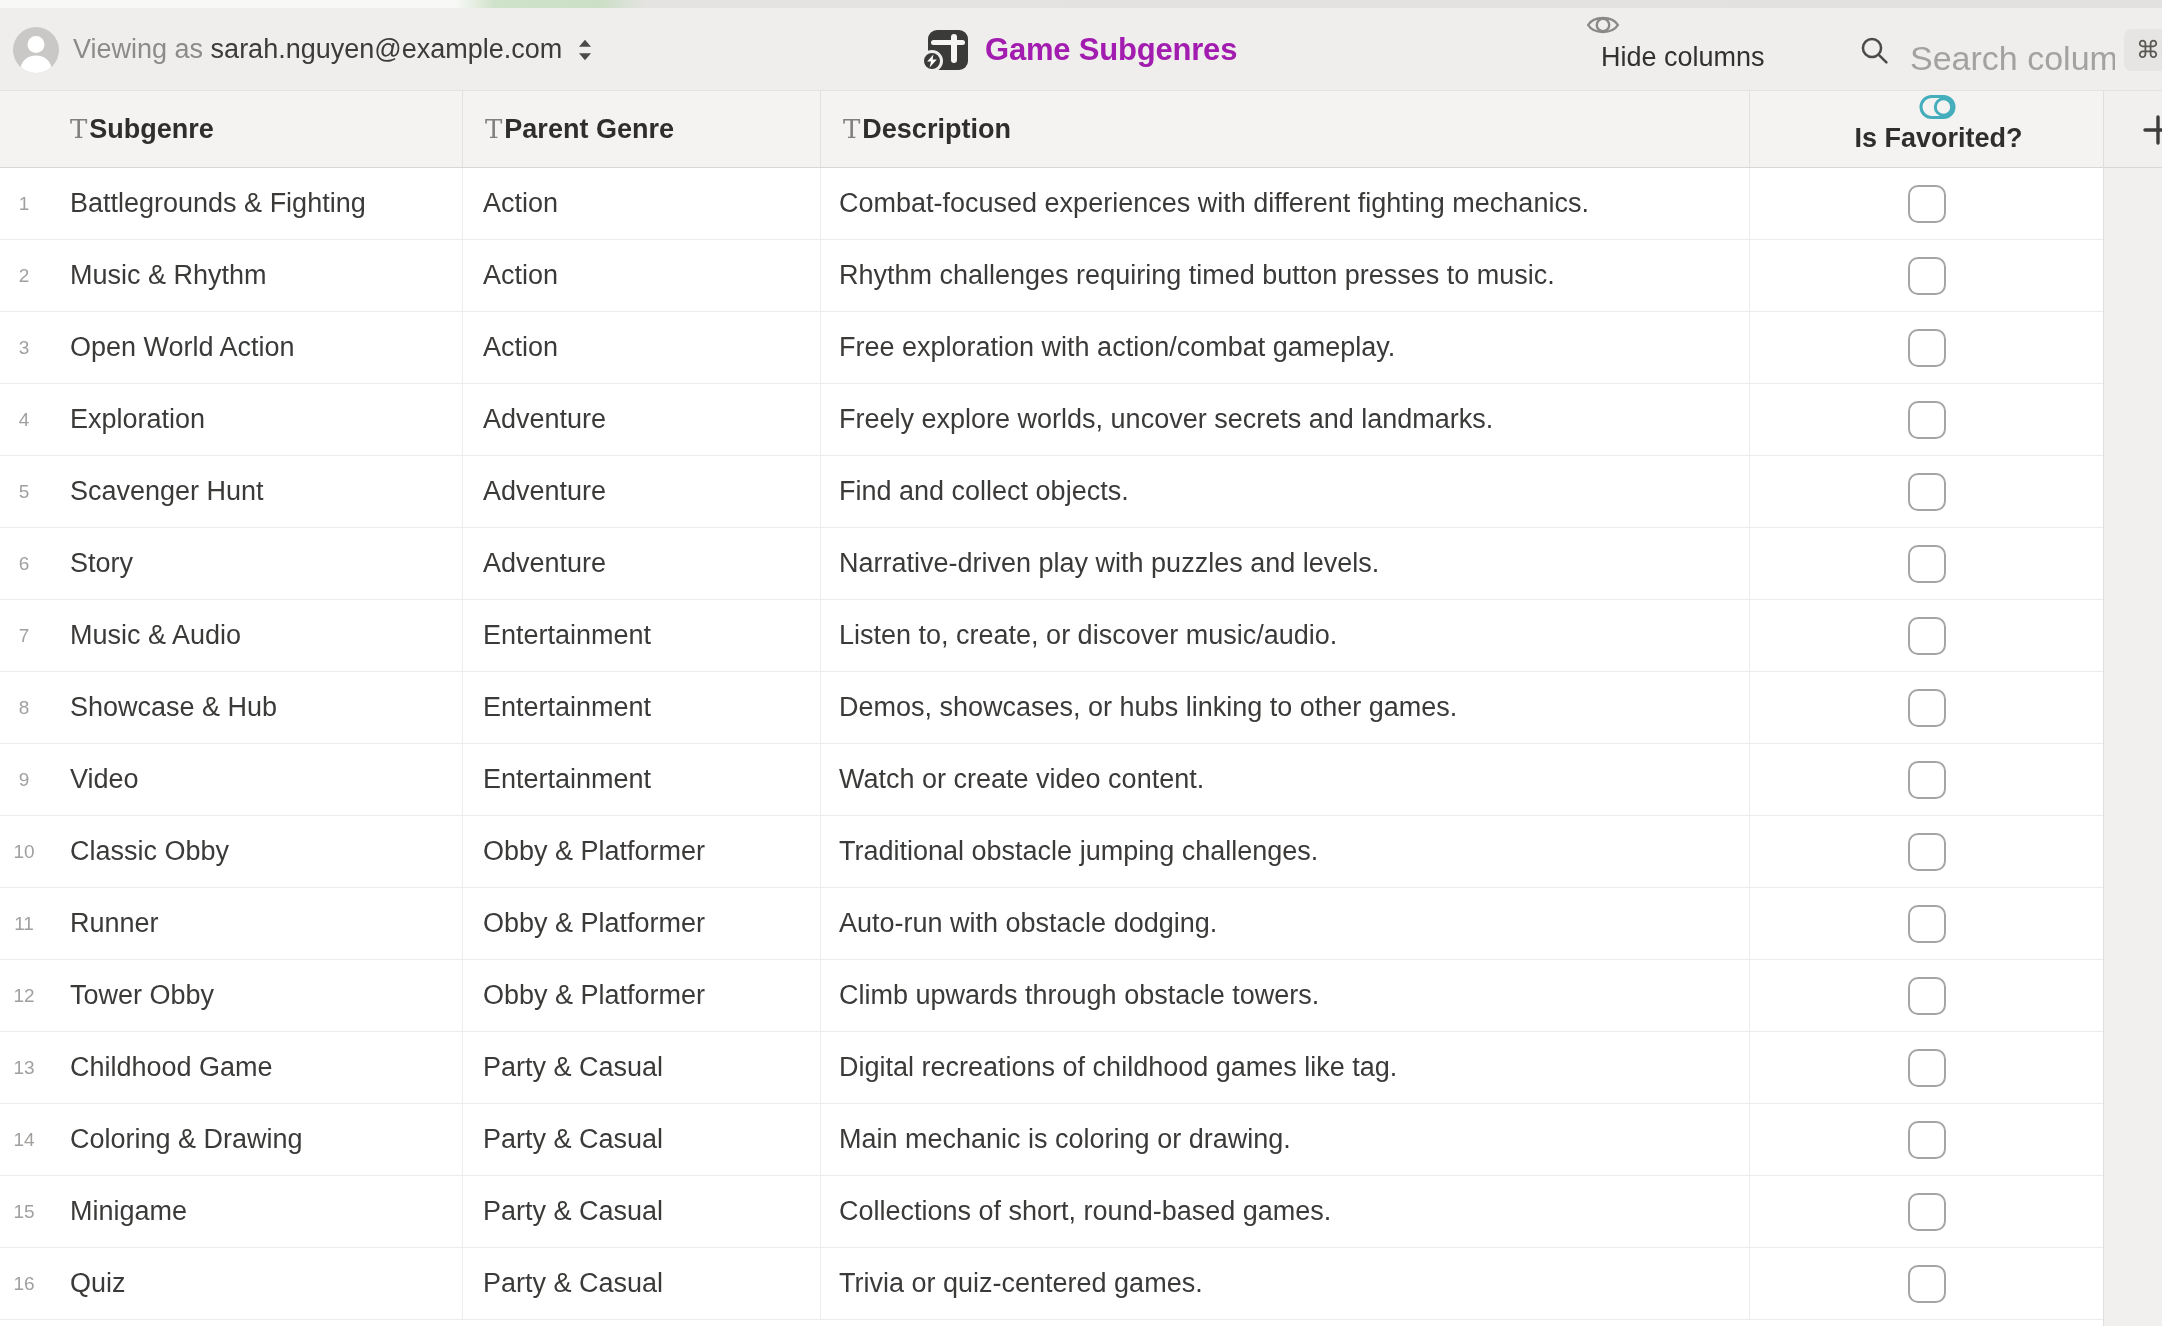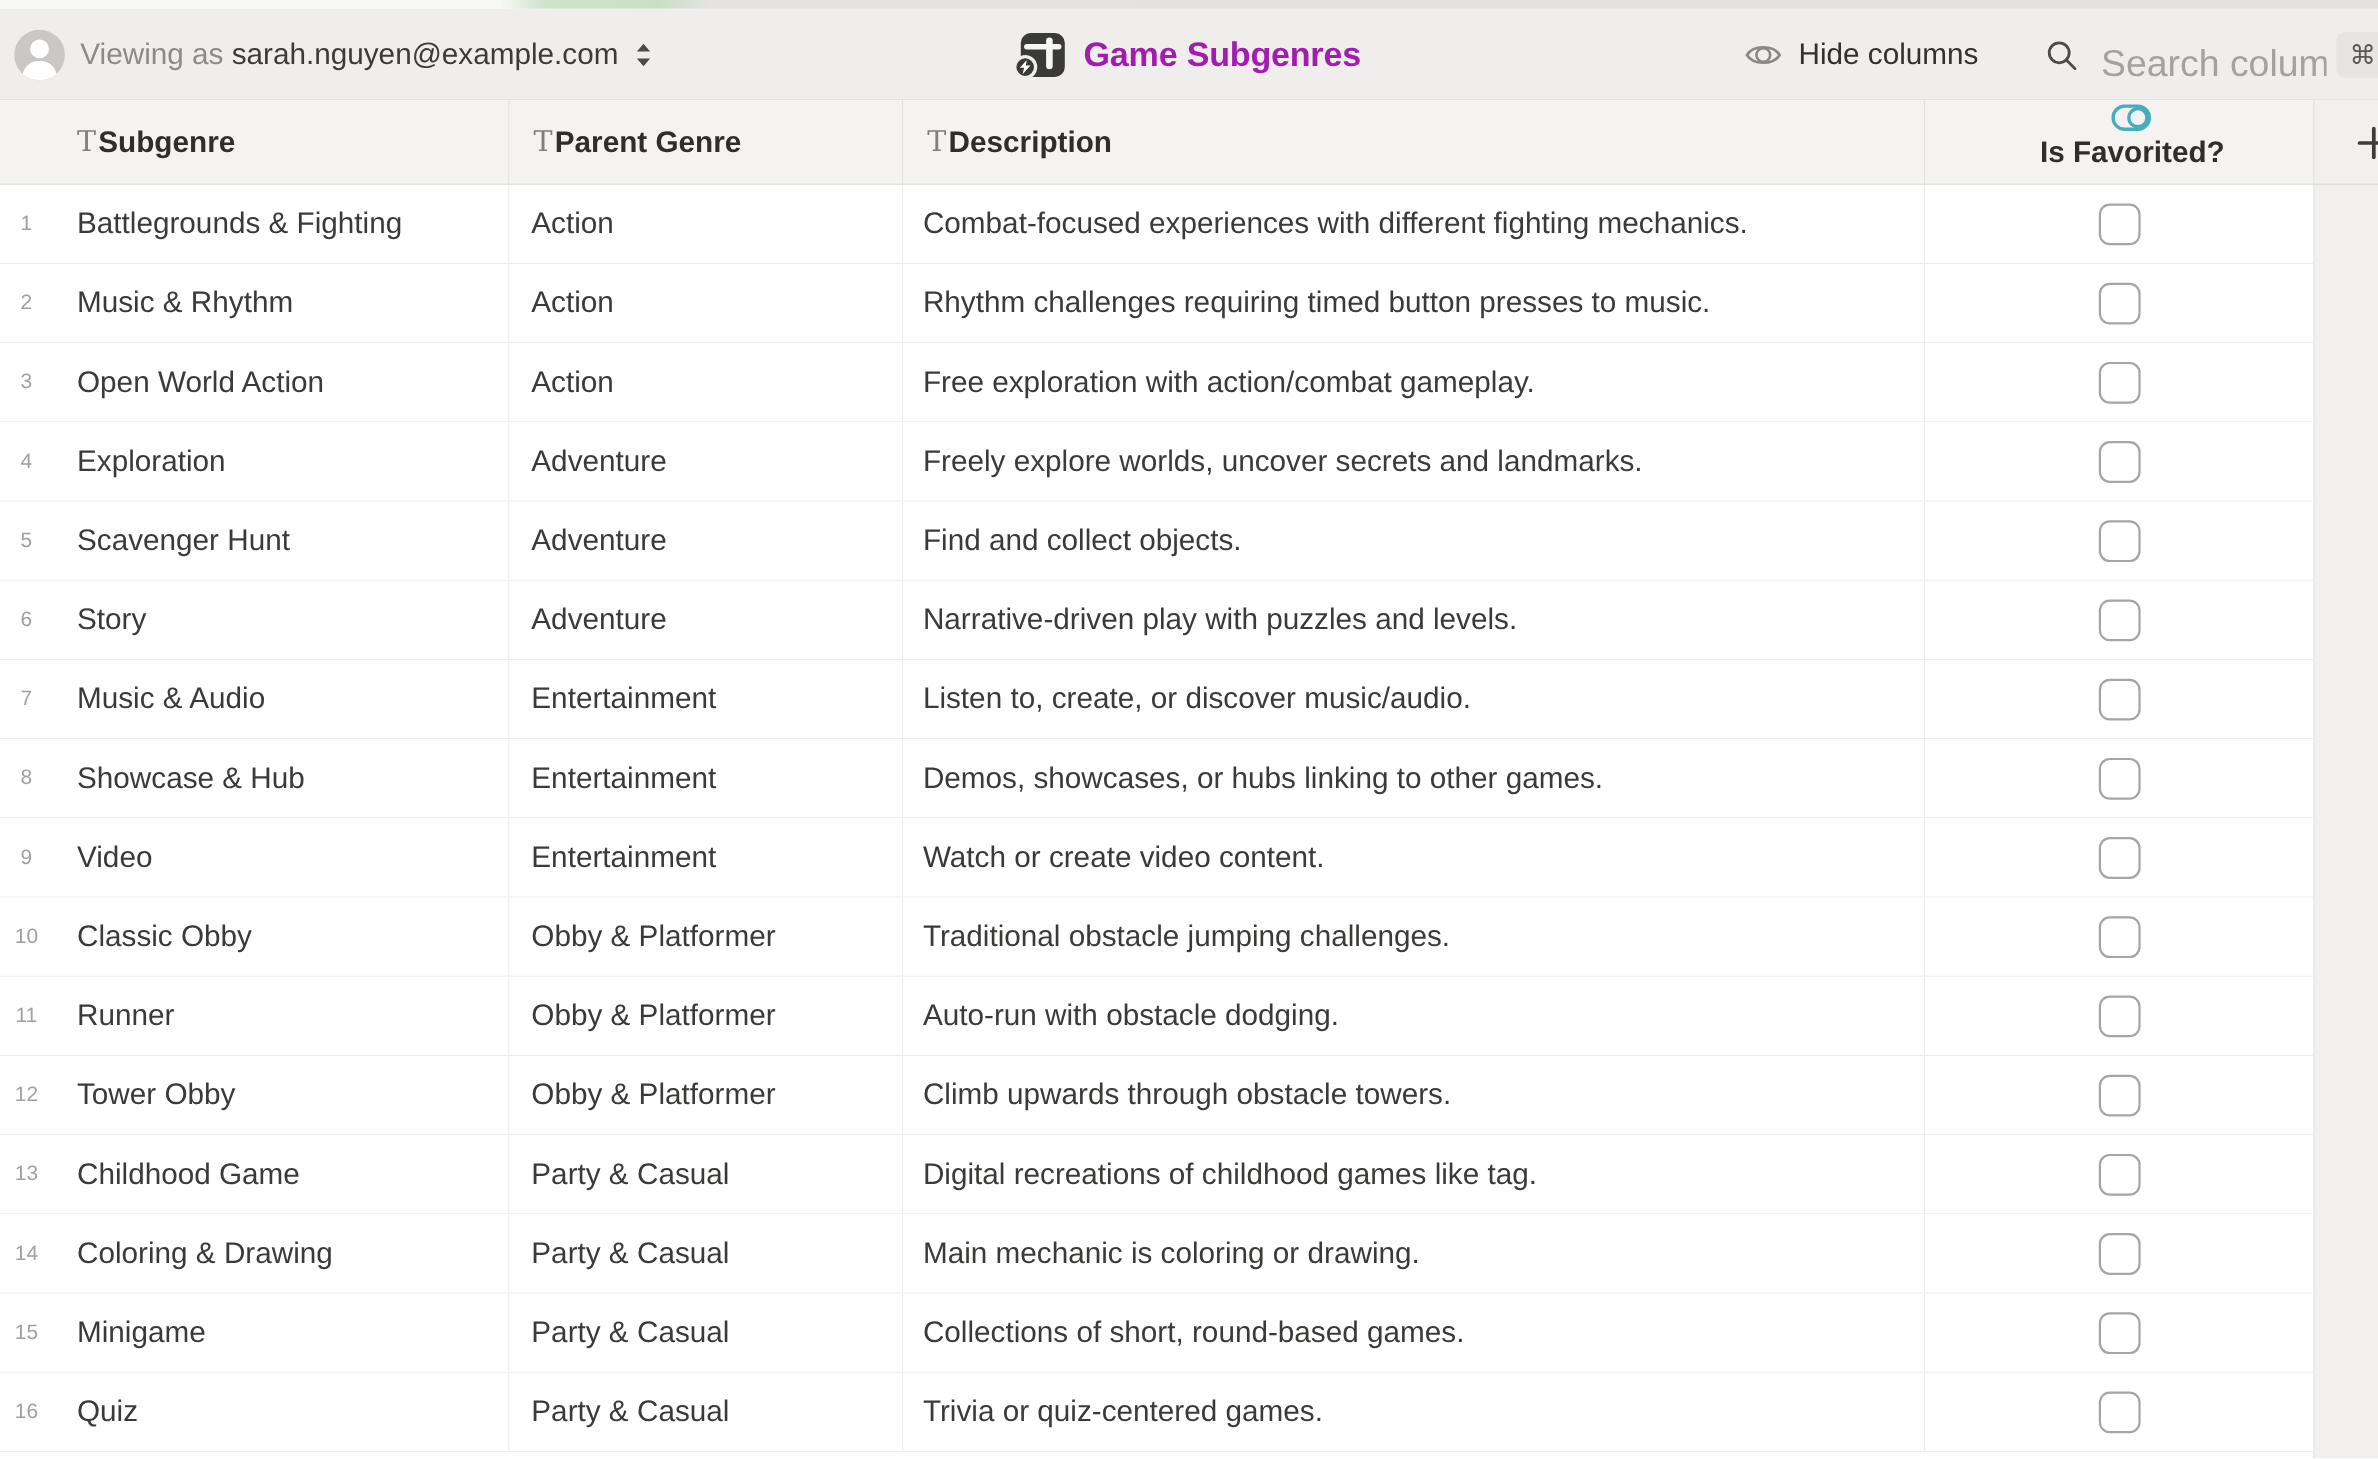--- a/index.html
+++ b/index.html
@@ -18,21 +18,21 @@
   .viewer-email { color:#3c3b39; }
   .updown { margin-left:10px; display:flex; align-items:center; }
 
   .title-group { position:absolute; left:928px; top:0; height:83px; display:flex; align-items:center; }
   .app-icon { position:relative; width:40px; height:40px; background:#3a3a38; border-radius:9px; }
   .app-icon .hbar { position:absolute; left:3px; top:10px; width:34px; height:5.5px; border-radius:3px; background:#f6f5f3; }
   .app-icon .vbar { position:absolute; left:23px; top:4px; width:5.5px; height:29px; border-radius:3px; background:#f6f5f3; }
   .app-badge { position:absolute; left:-7px; top:20px; width:22px; height:22px; background:#3a3a38; border:3px solid #efeeec; border-radius:50%; display:flex; align-items:center; justify-content:center; }
   .page-title { margin-left:17px; font-size:31px; font-weight:700; color:#a21caf; letter-spacing:-0.2px; white-space:nowrap; }
 
-  .hide-cols { position:absolute; left:1586px; top:0; height:83px; display:flex; align-items:center; cursor:default; }
+  .hide-cols { position:absolute; left:1586px; top:0; height:83px; display:flex; cursor:default;flex-direction:column; }
   .hide-cols-label { margin-left:15px; font-size:27px; font-weight:500; color:#32312f; white-space:nowrap; }
   .search-group { position:absolute; left:1858px; top:0; height:83px; display:flex; align-items:center; }
   .search-input { margin-left:20px; width:205px; border:none; outline:none; background:transparent; font-size:34px; color:#3c3b39; font-family:"Liberation Sans",sans-serif;margin-top:17px; }
   .search-input::placeholder { color:#a3a2a0; opacity:1; }
   .shortcut-badge { position:absolute; left:2124px; top:21px; height:42px; padding:0 12px; background:#e6e5e3; border-radius:8px; display:flex; align-items:center; font-size:24px; color:#595854; white-space:nowrap; }
 
   
   .header-row { position:absolute; top:91px; left:0; width:2103px; height:77px; background:#f4f3f1; border-bottom:1px solid #d8d7d5; }
   .hcell { position:absolute; top:0; height:76px; display:flex; align-items:center; padding-left:22px; border-left:1px solid #e2e1df; }
   .hcell.first { border-left:none; }

